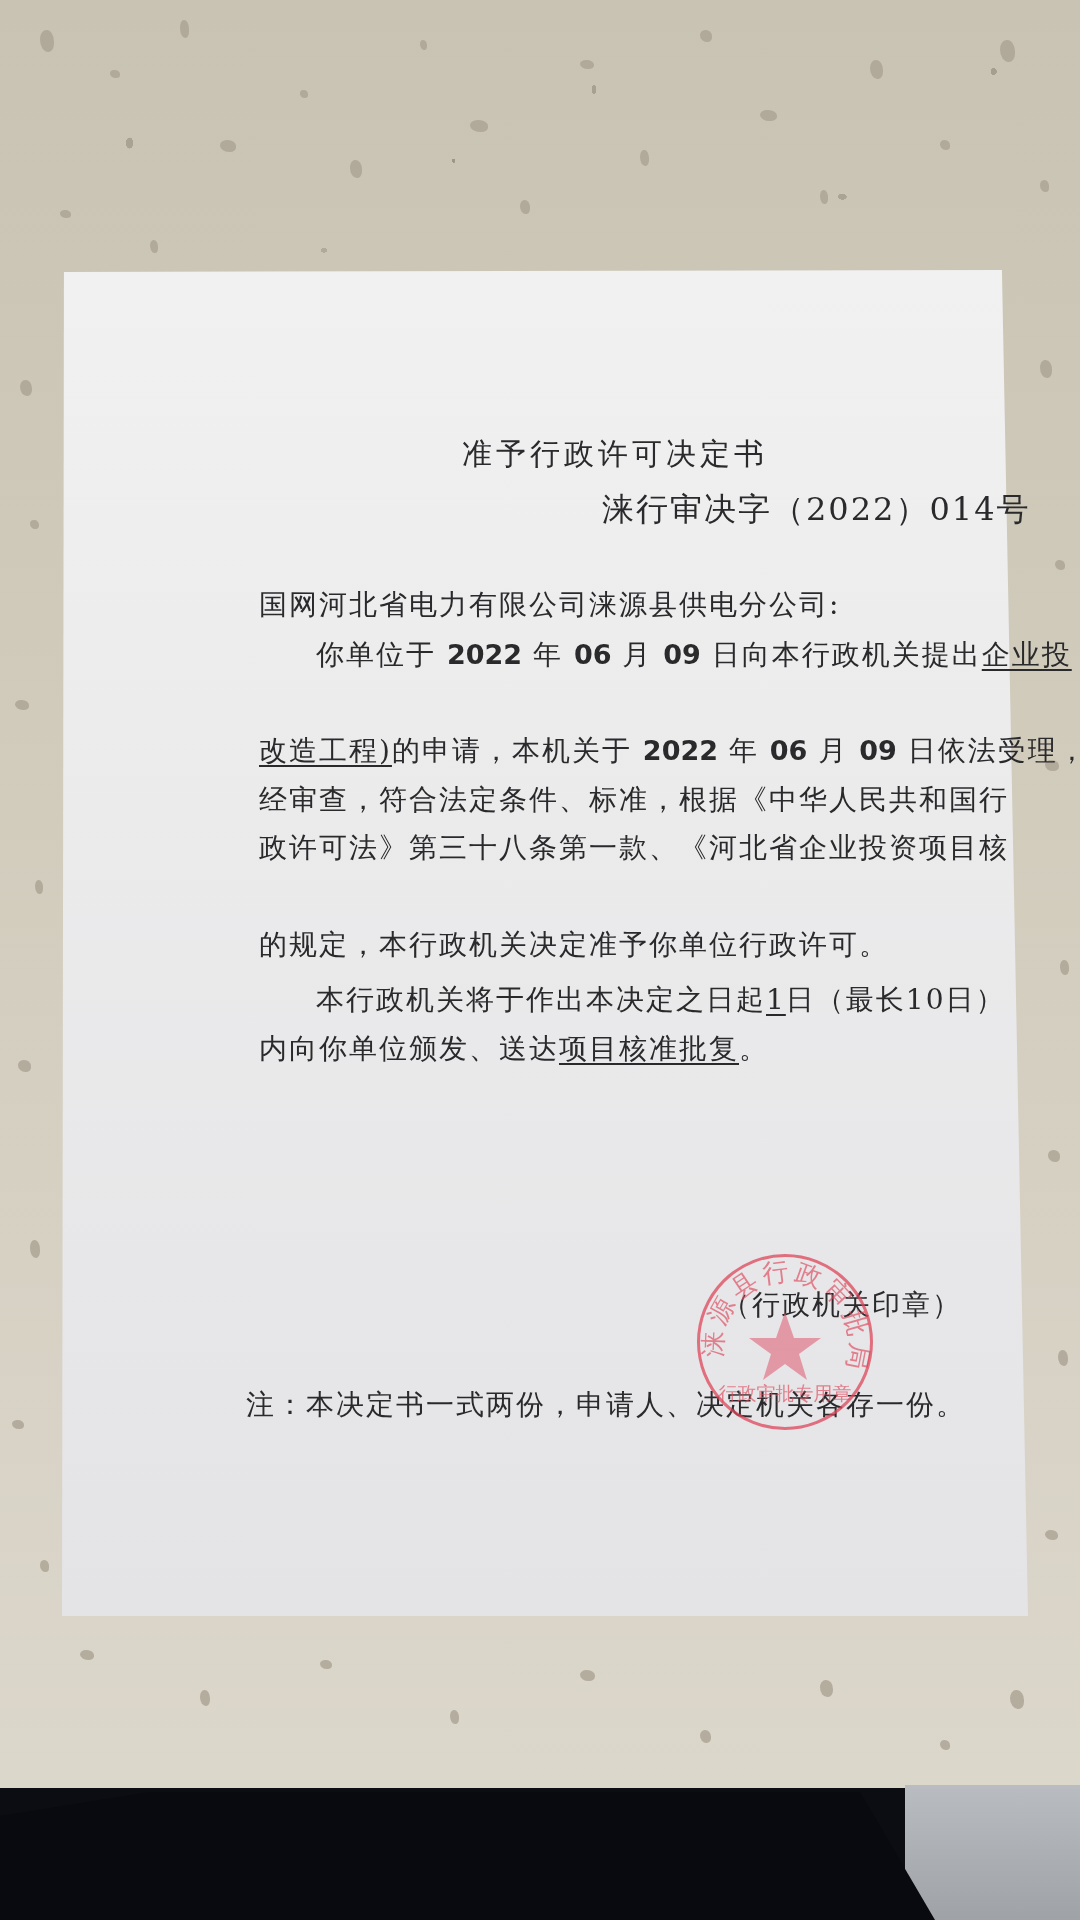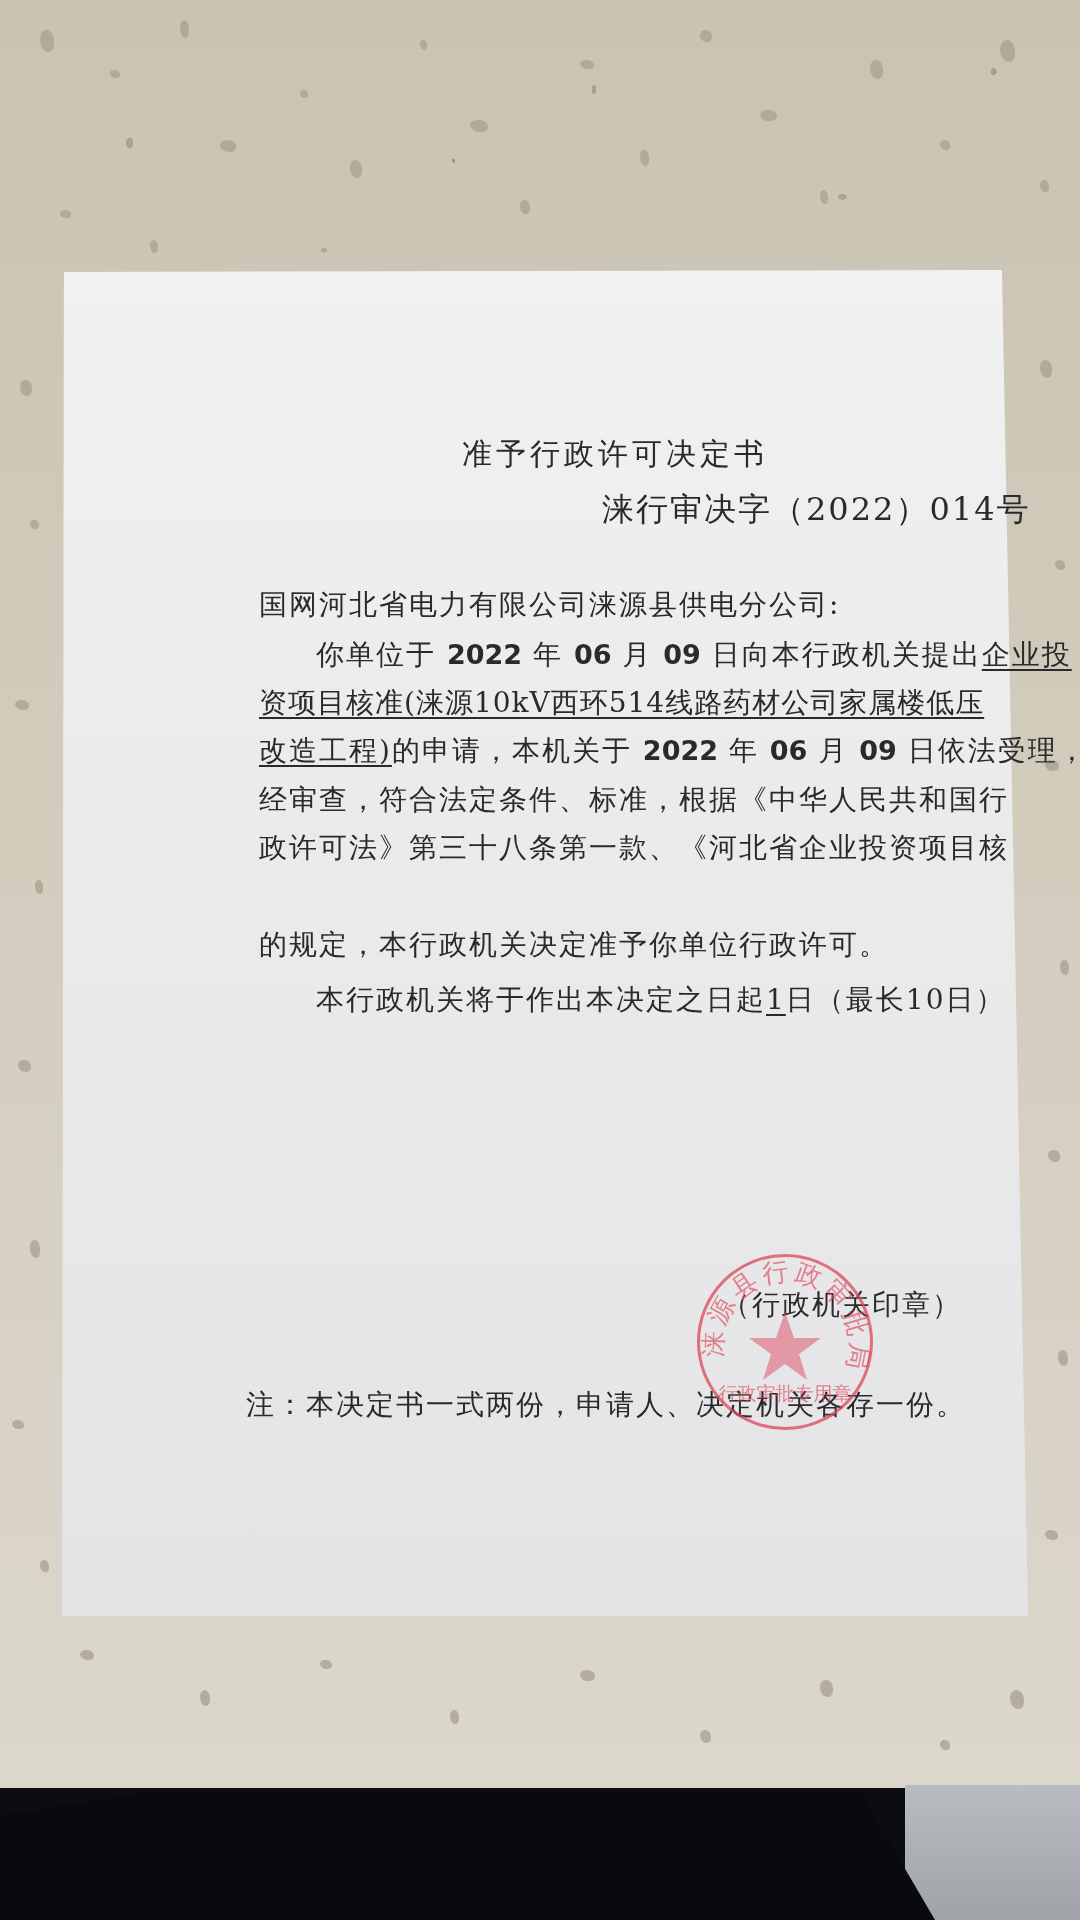--- a/index.html
+++ b/index.html
@@ -109,30 +109,30 @@
 <div class="paper"></div>
 
 <div class="doc">
   <div class="line title">准予行政许可决定书</div>
   <div class="line docno">涞行审决字（2022）014号</div>
 
   <div class="line" style="left:205px;top:588px">国网河北省电力有限公司涞源县供电分公司:</div>
 
   <div class="line" style="left:262px;top:638px"><span>你单位于</span> <b class="sans">2022</b> <span>年</span> <b class="sans">06</b> <span>月</span> <b class="sans">09</b> <span>日向本行政机关提出</span><span class="u">企业投</span></div>
 
-  <div class="line" style="left:205px;top:686px;letter-spacing:1px"><span class="u">资项目核准(涞源10kV西环514线路药材公司家属楼低压</span></div>
 
   <div class="line" style="left:205px;top:734px"><span class="u">改造工程)</span><span>的申请，本机关于</span> <b class="sans">2022</b> <span>年</span> <b class="sans">06</b> <span>月</span> <b class="sans">09</b> <span>日依法受理，</span></div>
 
   <div class="line" style="left:205px;top:783px">经审查，符合法定条件、标准，根据《中华人民共和国行</div>
   <div class="line" style="left:205px;top:831px">政许可法》第三十八条第一款、《河北省企业投资项目核</div>
   <div class="line" style="left:205px;top:928px">的规定，本行政机关决定准予你单位行政许可。</div>
 
   <div class="line" style="left:262px;top:983px"><span>本行政机关将于作出本决定之日起</span><span class="u">1</span><span>日（最长10日）</span></div>
 
+  <div class="line" style="left:205px;top:1032px"><span>内向你单位颁发、送达</span><span class="u">项目核准批复</span><span>。</span></div>
 
   <div class="line" style="left:668px;top:1288px">（行政机关印章）</div>
 
 
   <div class="line" style="left:192px;top:1388px">注：本决定书一式两份，申请人、决定机关各存一份。</div>
 </div>
 
 <div class="stamp">
   <svg width="176" height="176" viewBox="0 0 176 176">
     <defs>

